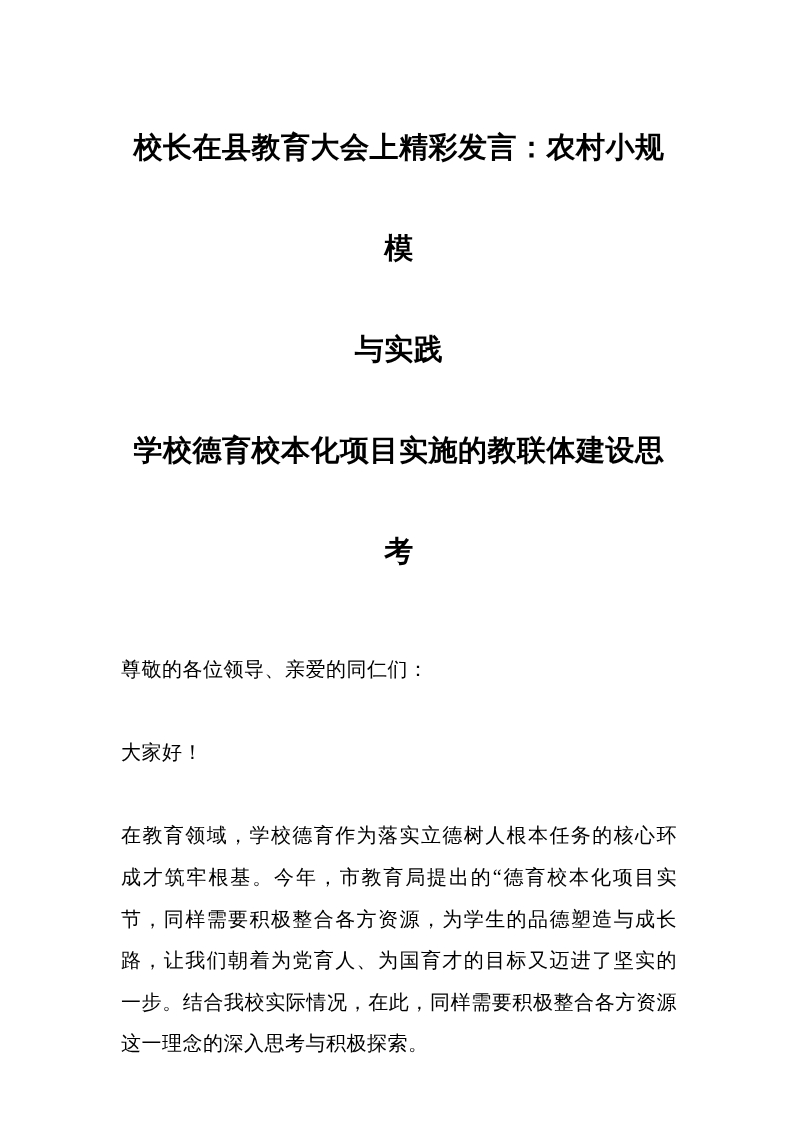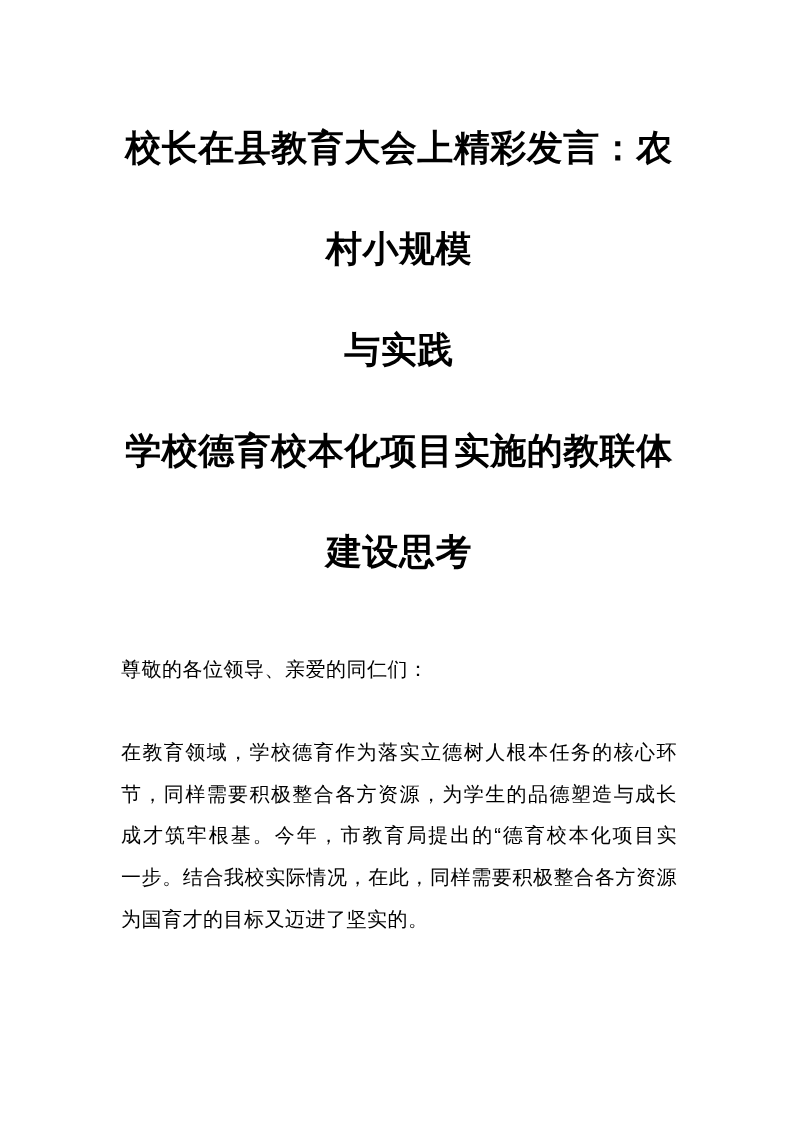--- a/index.html
+++ b/index.html
@@ -13,57 +13,60 @@
     height: 1122px;
     margin: 0 auto;
     background: #ffffff;
     color: #000000;
     font-family: "Liberation Sans", sans-serif;
     box-sizing: border-box;
     padding: 97px 116px 0 121px;
     overflow: hidden;
   }
   .doc-title {
-    font-size: 36px;
+    font-size: 29px;
     font-weight: bold;
     line-height: 101px;
     text-align: center;
     letter-spacing: 0.5px;
   }
   .body-text {
     font-size: 20px;
     line-height: 41.6px;
     letter-spacing: 0.5px;
   }
   .block {
     margin: 41.6px 0 0 0;
   }
   .block-first {
     margin: 47px 0 0 0;
   }
   .para-line.fill {
     text-align: justify;
     text-align-last: justify;
+    font-family: Liberation Serif, serif;
   }
 </style>
 </head>
 <body>
 
 <div class="page">
 
   <div class="doc-title">
     <div class="title-line">校长在县教育大会上精彩发言：农村小规模</div>
     <div class="title-line">与实践</div>
     <div class="title-line">学校德育校本化项目实施的教联体建设思考</div>
   </div>
 
   <div class="body-text block block-first">尊敬的各位领导、亲爱的同仁们：</div>
 
+  <div class="body-text block">大家好！</div>
 
   <div class="body-text block">
     <div class="para-line fill">在教育领域，学校德育作为落实立德树人根本任务的核心环</div>
+    <div class="para-line fill">成才筑牢根基。今年，市教育局提出的“德育校本化项目实</div>
     <div class="para-line fill">节，同样需要积极整合各方资源，为学生的品德塑造与成长</div>
-    <div class="para-line fill">成才筑牢根基。今年，市教育局提出的“德育校本化项目实</div>
+    <div class="para-line fill">路，让我们朝着为党育人、为国育才的目标又迈进了坚实的</div>
     <div class="para-line fill">一步。结合我校实际情况，在此，同样需要积极整合各方资源</div>
-    <div class="para-line">为国育才的目标又迈进了坚实的。</div>
+    <div class="para-line">这一理念的深入思考与积极探索。</div>
   </div>
 
 </div>
 
 </body></html>

